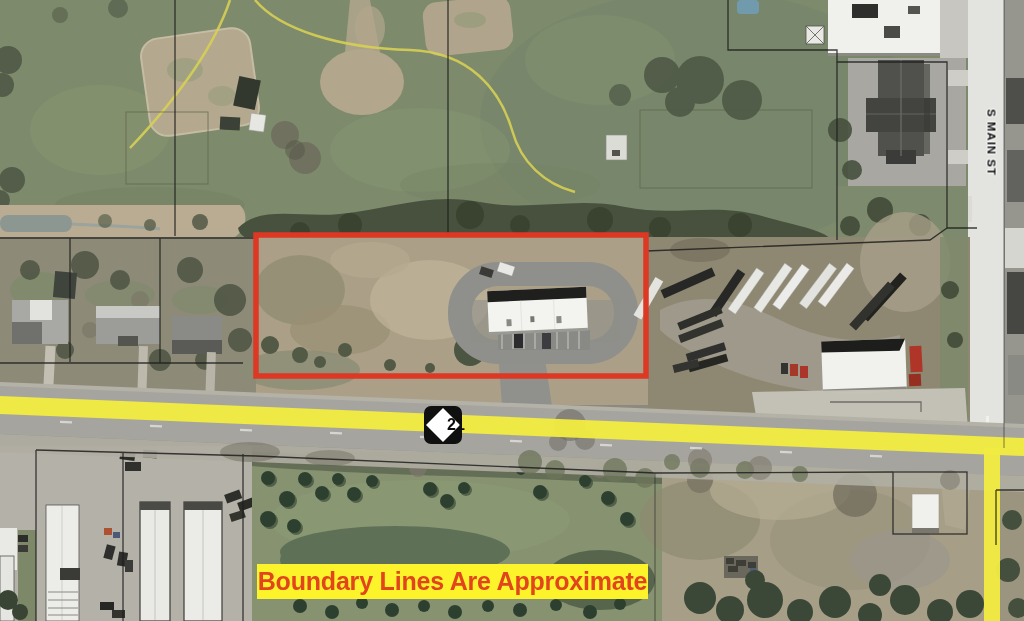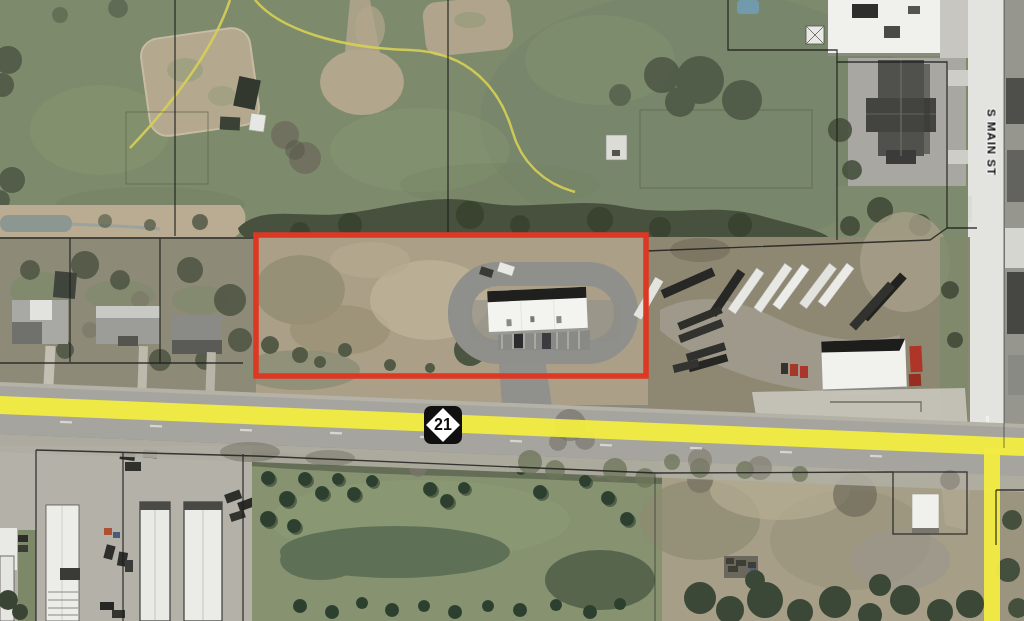--- a/index.html
+++ b/index.html
@@ -9,21 +9,21 @@
   .overlay{position:absolute;z-index:5;}
   .banner{left:257px;top:564px;width:391px;height:35px;
           background:var(--banner-bg,#fcf32a);
           color:var(--banner-text,#e2441d);
           font-weight:bold;font-size:25px;line-height:35px;text-align:center;
           white-space:nowrap;letter-spacing:-0.2px;}
   .shield{left:424px;top:406px;width:38px;height:38px;background:var(--shield-bg,#101010);
           border-radius:7px;}
   .shield .diamond{position:absolute;left:7px;top:7px;width:24px;height:24px;
           background:var(--shield-diamond,#ffffff);transform:rotate(45deg);}
-  .shield .num{position:absolute;left:0;top:0;width:38px;height:38px;text-align:center;
+  .shield .num{position:absolute;left:13px;top:0;width:38px;height:38px;text-align:center;
           line-height:38px;font-weight:bold;font-size:16px;color:#0d0d0d;}
   .street-label{left:935px;top:135px;width:110px;height:15px;transform:rotate(90deg);
           font-weight:bold;font-size:11.5px;letter-spacing:1px;color:#0b0b0b;text-align:center;
           white-space:nowrap;
           text-shadow:-1px 0 1px #fff,1px 0 1px #fff,0 -1px 1px #fff,0 1px 1px #fff,0 0 2px #fff;}
 </style>
 </head>
 <body>
 
 <div class="stage">
@@ -487,13 +487,14 @@
   <rect x="256" y="235" width="390" height="141" fill="none" style="stroke:var(--boundary-red,#e23722)" stroke-width="5.5"></rect>
 </svg>
 
 <div class="overlay street-label">S MAIN ST</div>
 
 <div class="overlay shield">
   <div class="diamond"></div>
   <div class="num">21</div>
 </div>
 
+<div class="overlay banner">Boundary Lines Are Approximate</div>
 </div>
 
 </body></html>

